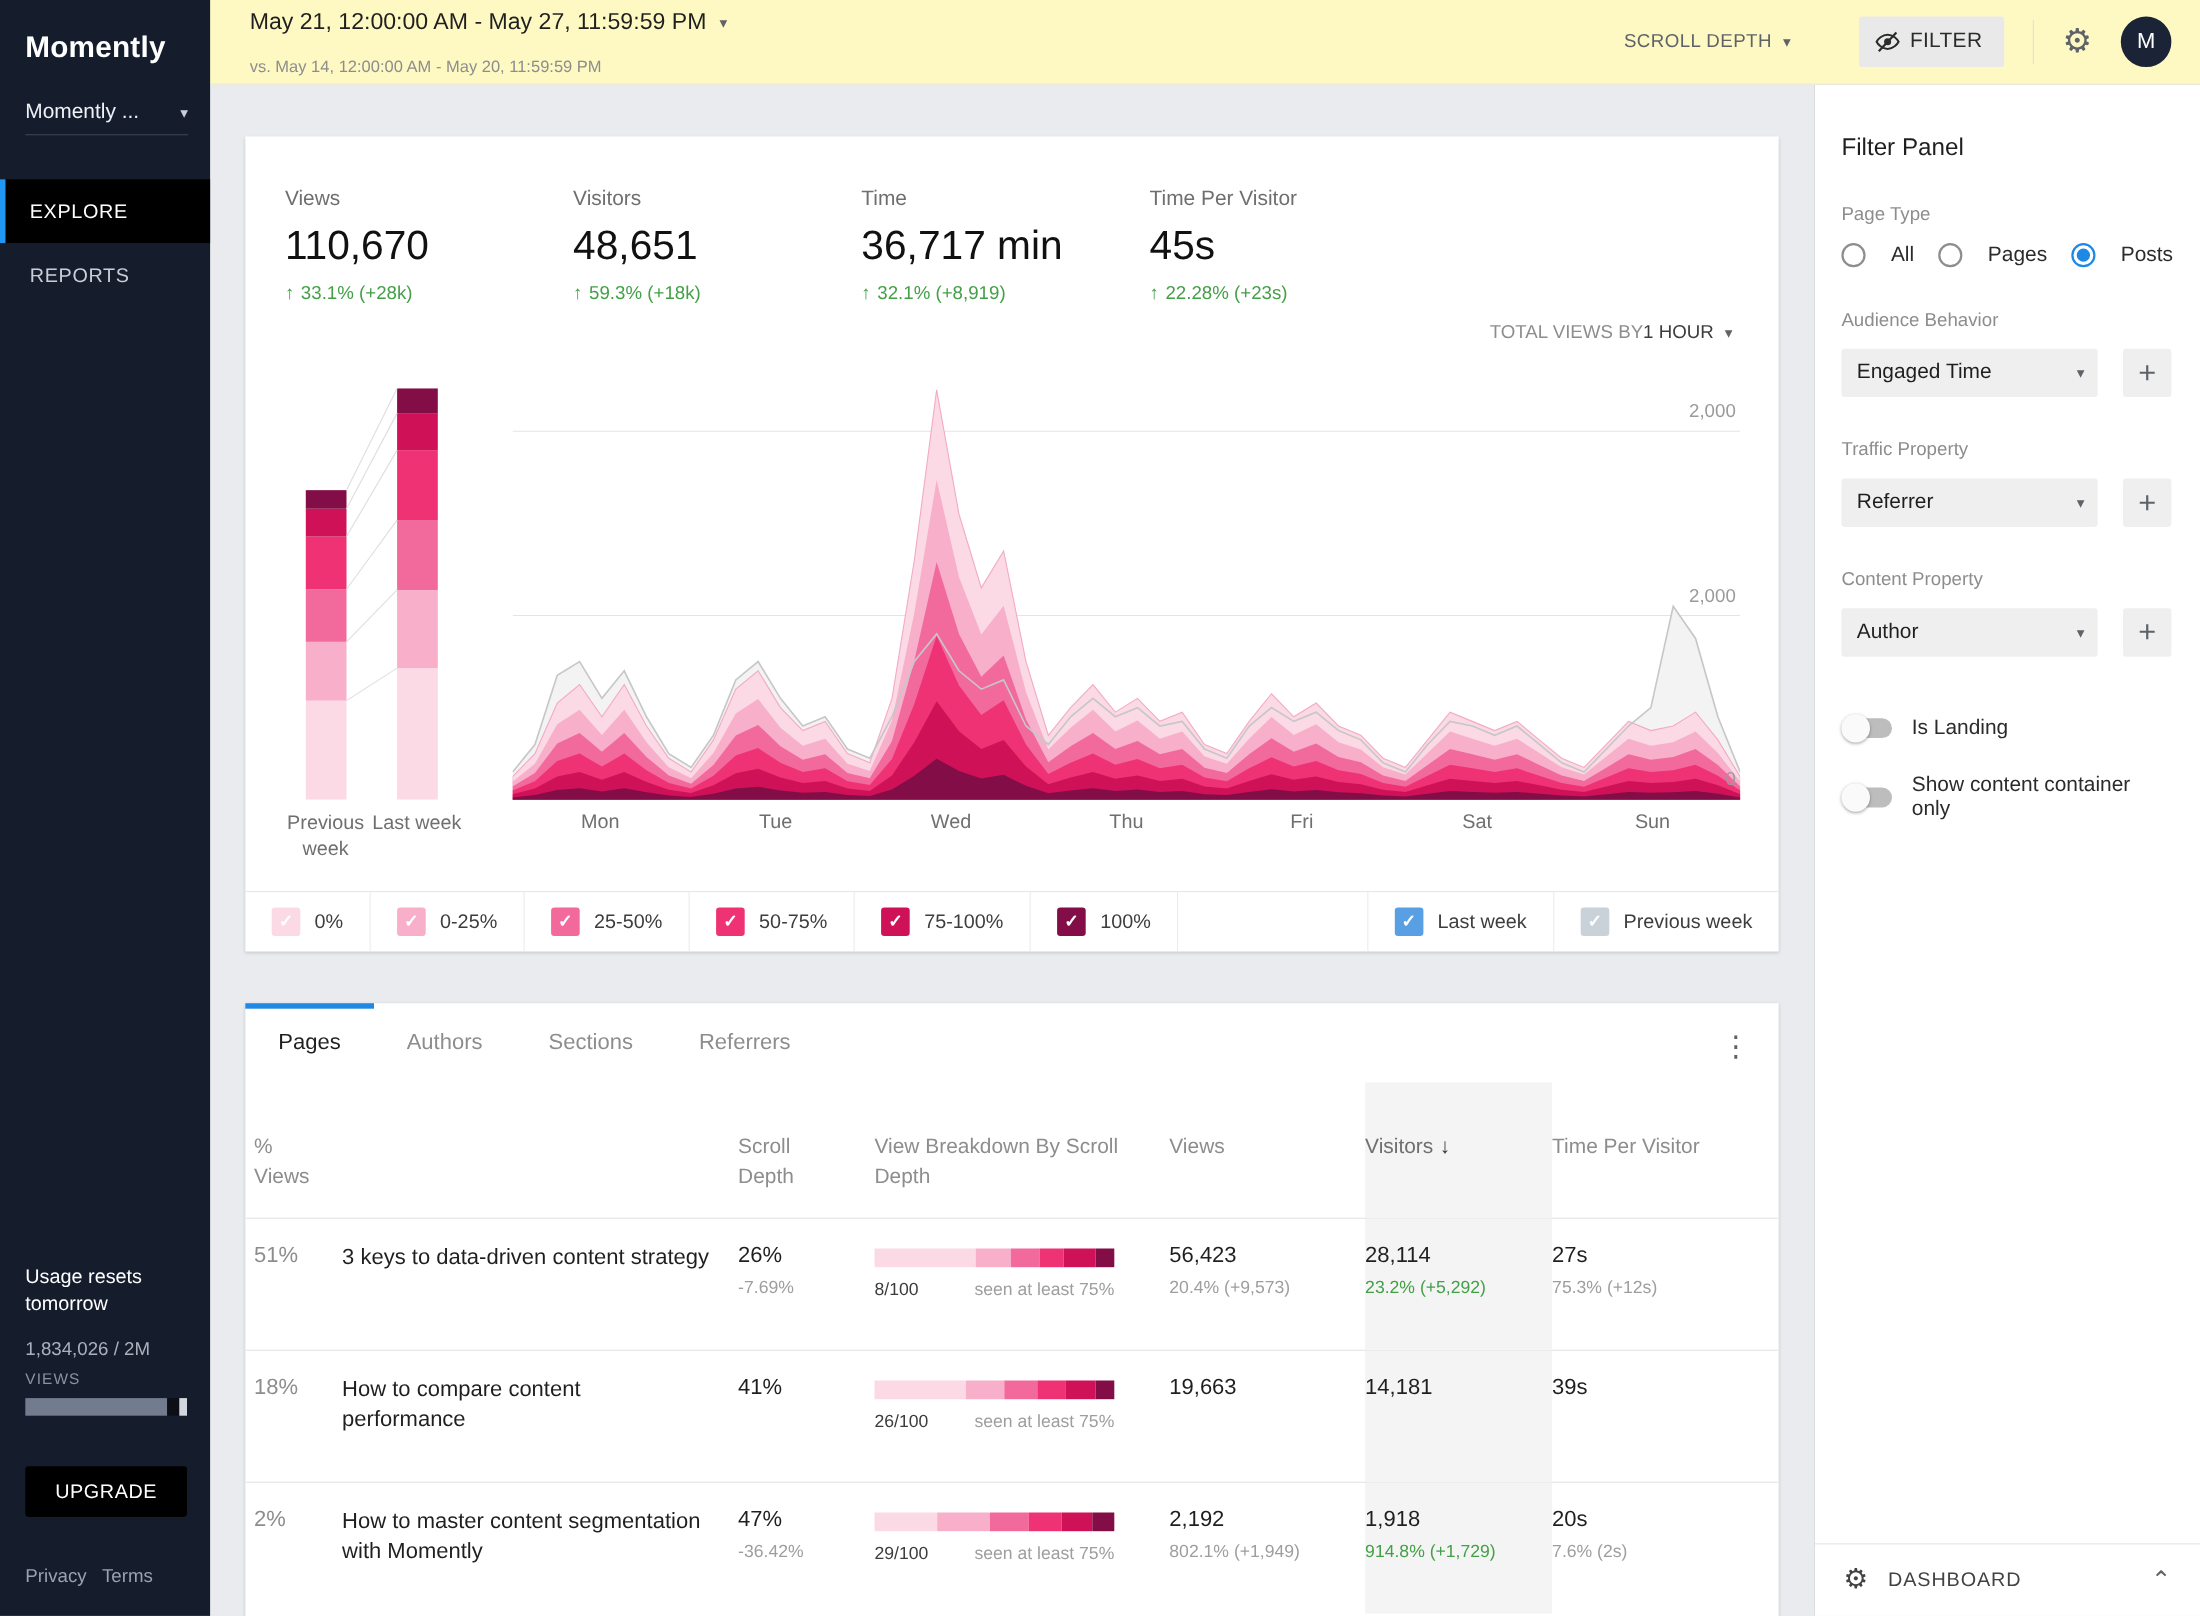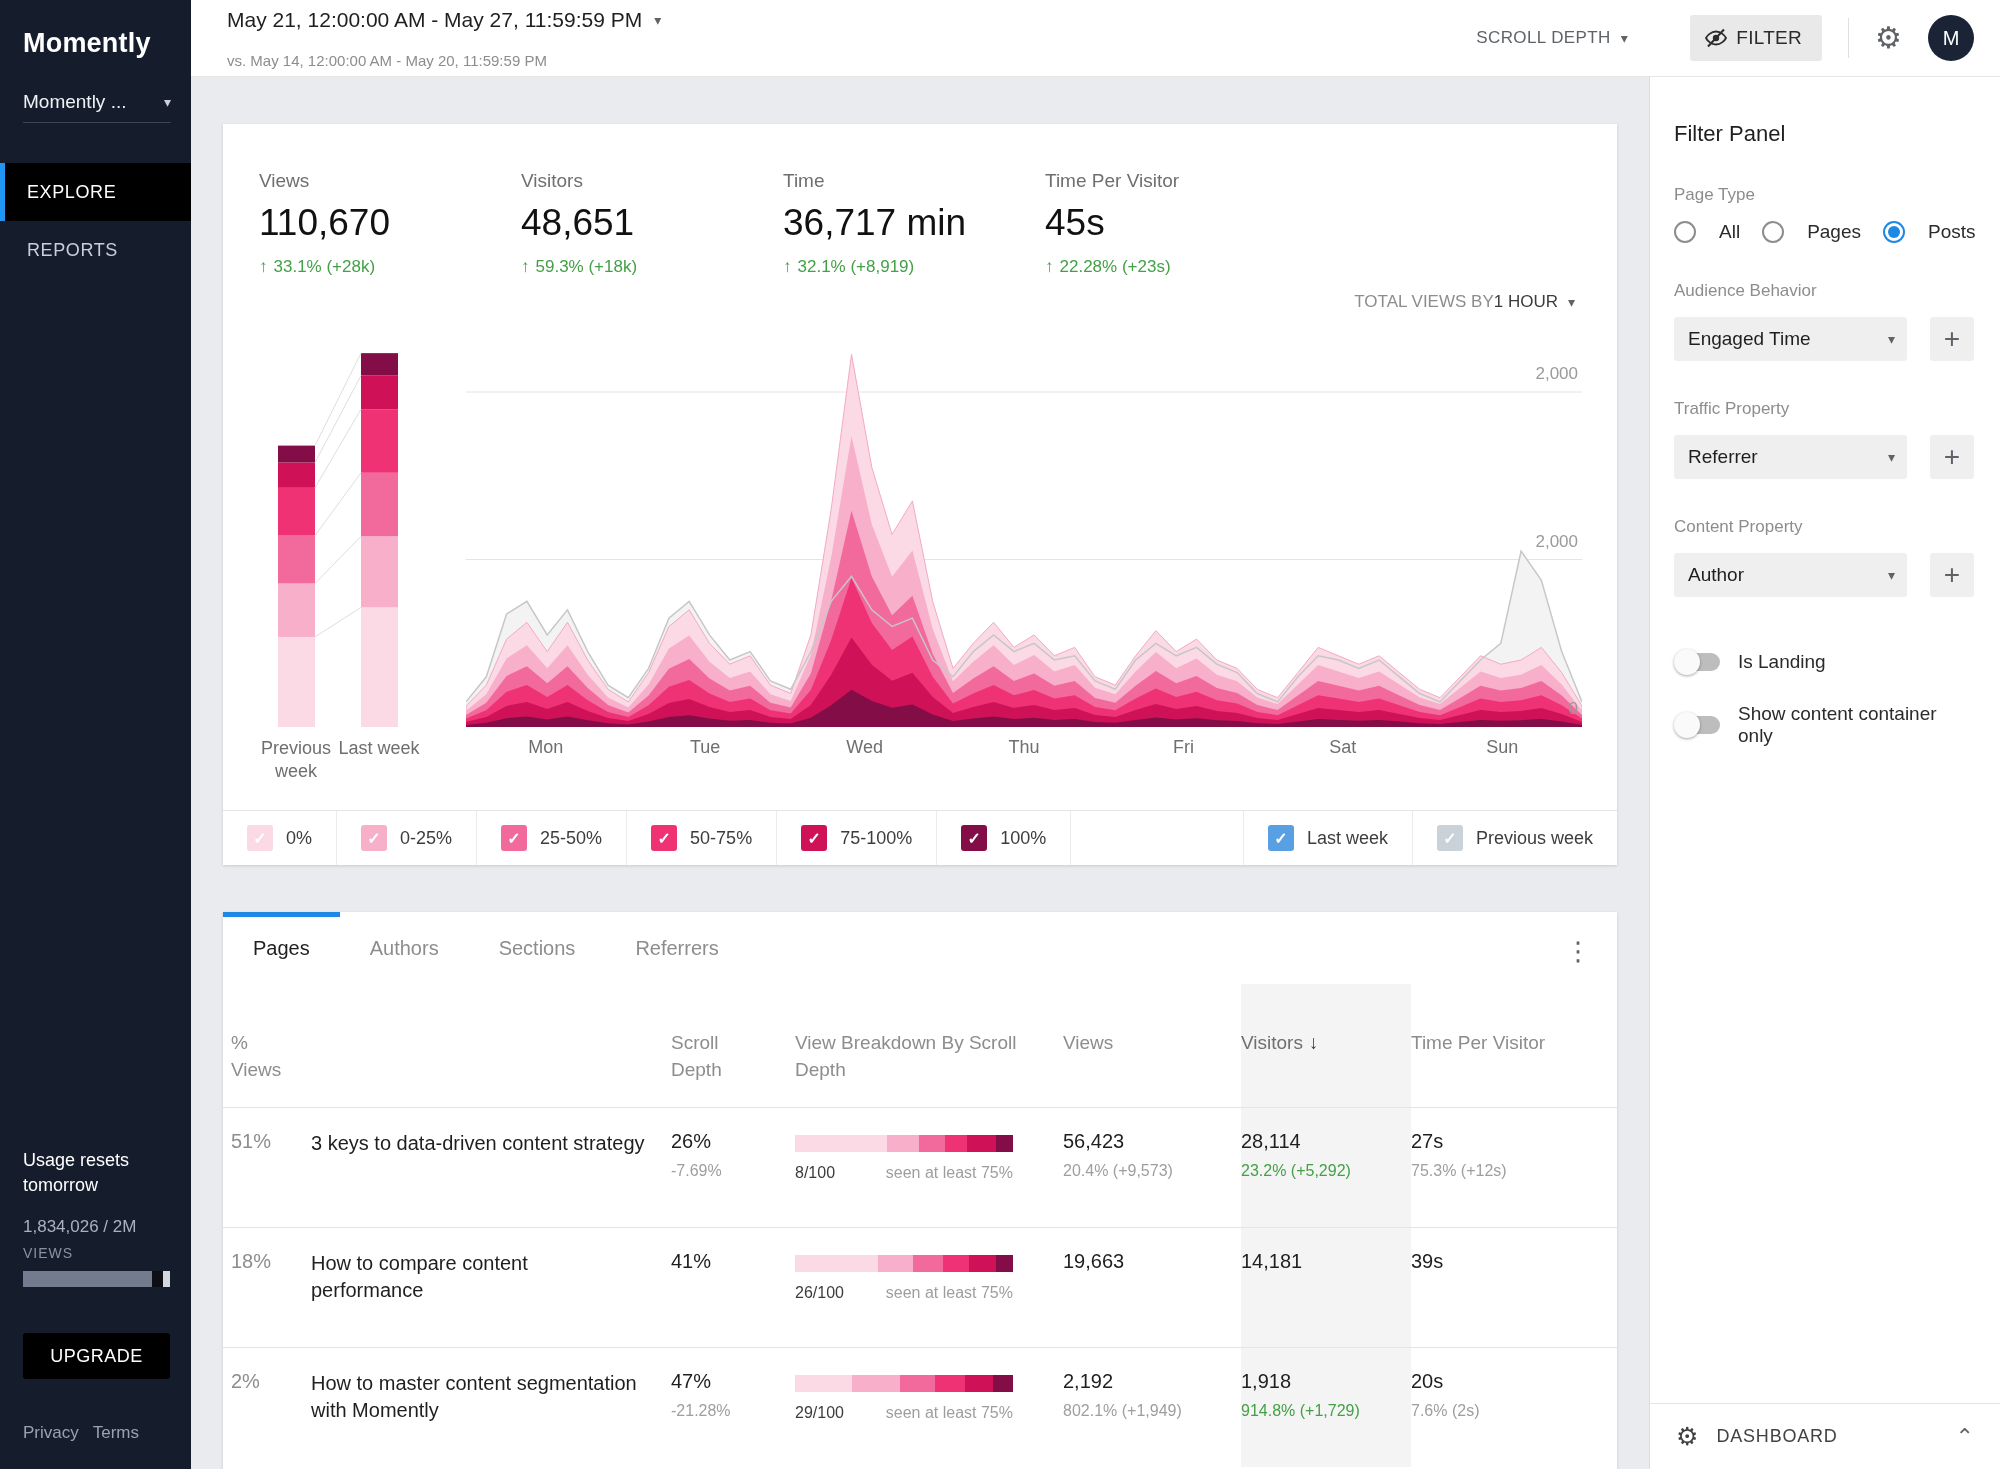--- a/index.html
+++ b/index.html
@@ -19,21 +19,21 @@
   .usage-unit{font-size:14px;letter-spacing:1px;color:#8a92a0;margin-top:8px}
   .progress{margin-top:10px;height:16px;display:flex;width:147px}
   .progress .p-fill{width:88%;background:#737c8e}
   .progress .p-dark{width:7%;background:#0c0f15}
   .progress .p-rest{width:5%;background:#d4d7dd}
   .upgrade-btn{margin-top:46px;width:147px;height:46px;background:#000000;color:#fff;font-size:18px;letter-spacing:.5px;text-align:center;line-height:46px;border-radius:3px;cursor:pointer}
   .side-links{margin-top:44px;font-size:17px;color:#9aa2af}
   .side-links span{margin-right:14px;cursor:pointer}
 
   
-  .topbar{position:absolute;left:191px;top:0;width:1809px;height:77px;background:#ffffff;display:flex;align-items:center;border-bottom:1px solid #e6e6e6;z-index:5}
+  .topbar{position:absolute;left:191px;top:0;width:1809px;height:77px;background:#fef9c3;display:flex;align-items:center;border-bottom:1px solid #e6e6e6;z-index:5}
   .daterange{margin-left:36px}
   .daterange-main{font-size:21px;color:#1f1f1f;display:flex;align-items:center;gap:12px;cursor:pointer}
   .daterange-sub{font-size:15px;color:#8d8d8d;margin-top:20px}
   .caret{font-size:14px;color:#5f6368}
   .topbar-right{margin-left:auto;display:flex;align-items:center;gap:26px;padding-right:26px}
   .scrolldepth{font-size:17px;color:#5f6368;letter-spacing:.4px;display:flex;gap:10px;align-items:center;cursor:pointer;margin-right:36px}
   .filter-btn{display:flex;align-items:center;gap:8px;background:#e9e9e9;color:#2b2b2b;font-size:19px;letter-spacing:.3px;padding:11px 20px 11px 14px;border-radius:3px;cursor:pointer}
   .tb-divider{width:1px;height:40px;background:#e0e0e0}
   .gear{font-size:30px;color:#5f6368;cursor:pointer;line-height:1}
   .avatar{width:46px;height:46px;border-radius:50%;background:#1b2436;color:#fff;font-size:20px;display:flex;align-items:center;justify-content:center;cursor:pointer}
@@ -424,21 +424,21 @@
         <div class="val">39s</div>
         <div class="sub"></div>
       </div>
     </div>
 
     <div class="tgrid trow">
       <div class="cell c-pct">2%</div>
       <div class="cell c-title">How to master content segmentation with Momently</div>
       <div class="cell">
         <div class="val">47%</div>
-        <div class="sub">-21.28%</div>
+        <div class="sub">-36.42%</div>
       </div>
       <div class="cell">
         <div class="bbar">
             <div style="width: 26%; background: rgb(251, 217, 229);"></div>
             <div style="width: 22%; background: rgb(247, 175, 202);"></div>
             <div style="width: 16%; background: rgb(242, 105, 156);"></div>
             <div style="width: 14%; background: rgb(238, 50, 116);"></div>
             <div style="width: 13%; background: rgb(207, 17, 88);"></div>
             <div style="width: 9%; background: rgb(131, 13, 70);"></div>
           </div>

